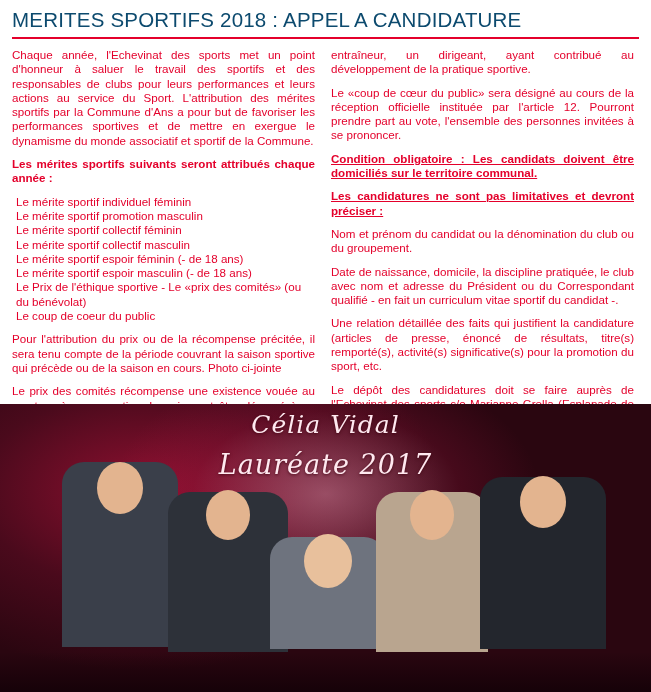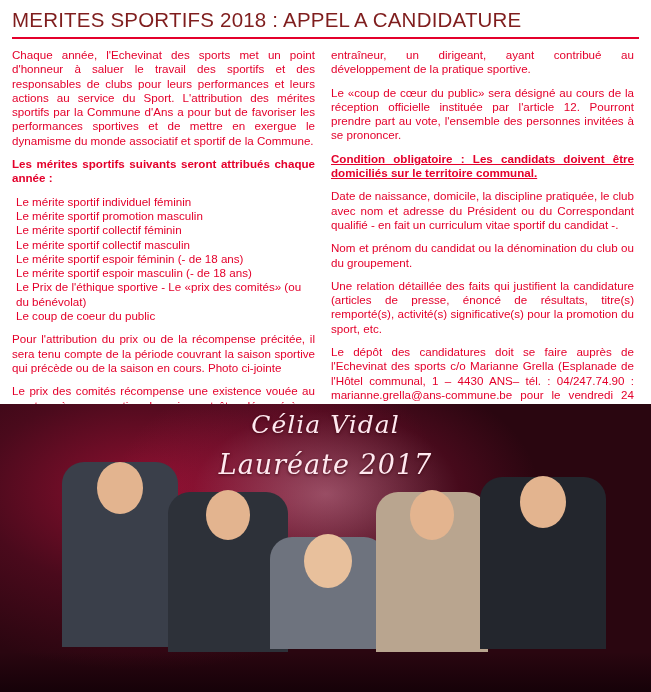--- a/index.html
+++ b/index.html
@@ -13,21 +13,21 @@
     font-family: "Liberation Sans", sans-serif;
     overflow: hidden;
   }
   .page {
     position: relative;
     width: 651px;
     height: 692px;
     overflow: hidden;
   }
   .title {
-    color: #7f1d1d;
+    color: #0c4a6e;
     font-size: 20.5px;
     letter-spacing: 0.2px;
     padding: 8px 12px 0 12px;
     margin: 0;
     font-weight: normal;
     white-space: nowrap;
   }
   .rule {
     height: 2px;
     background: #e4002b;
@@ -166,22 +166,23 @@
         <li>Le coup de coeur du public</li>
       </ul>
       <p>Pour l'attribution du prix ou de la récompense précitée, il sera tenu compte de la période couvrant la saison sportive qui précède ou de la saison en cours. Photo ci-jointe</p>
       <p>Le prix des comités récompense une existence vouée au sport ou à sa promotion. Le prix peut être décerné à un bénévole ou un groupement de bénévoles, un comité tout entier, un</p>
     </div>
 
     <div class="col">
       <p>entraîneur, un dirigeant, ayant contribué au développement de la pratique sportive.</p>
       <p>Le «coup de cœur du public» sera désigné au cours de la réception officielle instituée par l'article 12. Pourront prendre part au vote, l'ensemble des personnes invitées à se prononcer.</p>
       <p class="underline-bold">Condition obligatoire : Les candidats doivent être domiciliés sur le territoire communal.</p>
+      <p class="underline-bold">Les candidatures ne sont pas limitatives et devront préciser :</p>
+      <p>Nom et prénom du candidat ou la dénomination du club ou du groupement.</p>
       <p>Date de naissance, domicile, la discipline pratiquée, le club avec nom et adresse du Président ou du Correspondant qualifié - en fait un curriculum vitae sportif du candidat -.</p>
-      <p>Nom et prénom du candidat ou la dénomination du club ou du groupement.</p>
       <p>Une relation détaillée des faits qui justifient la candidature (articles de presse, énoncé de résultats, titre(s) remporté(s), activité(s) significative(s) pour la promotion du sport, etc.</p>
       <p>Le dépôt des candidatures doit se faire auprès de l'Echevinat des sports c/o Marianne Grella (Esplanade de l'Hôtel communal, 1 – 4430 ANS– tél. : 04/247.74.90 : marianne.grella@ans-commune.be pour le vendredi 24 août 2018 (date limite).</p>
     </div>
 
   </div>
 
   <div class="photo">
     <div class="backdrop"></div>
     <div class="glow"></div>
 

